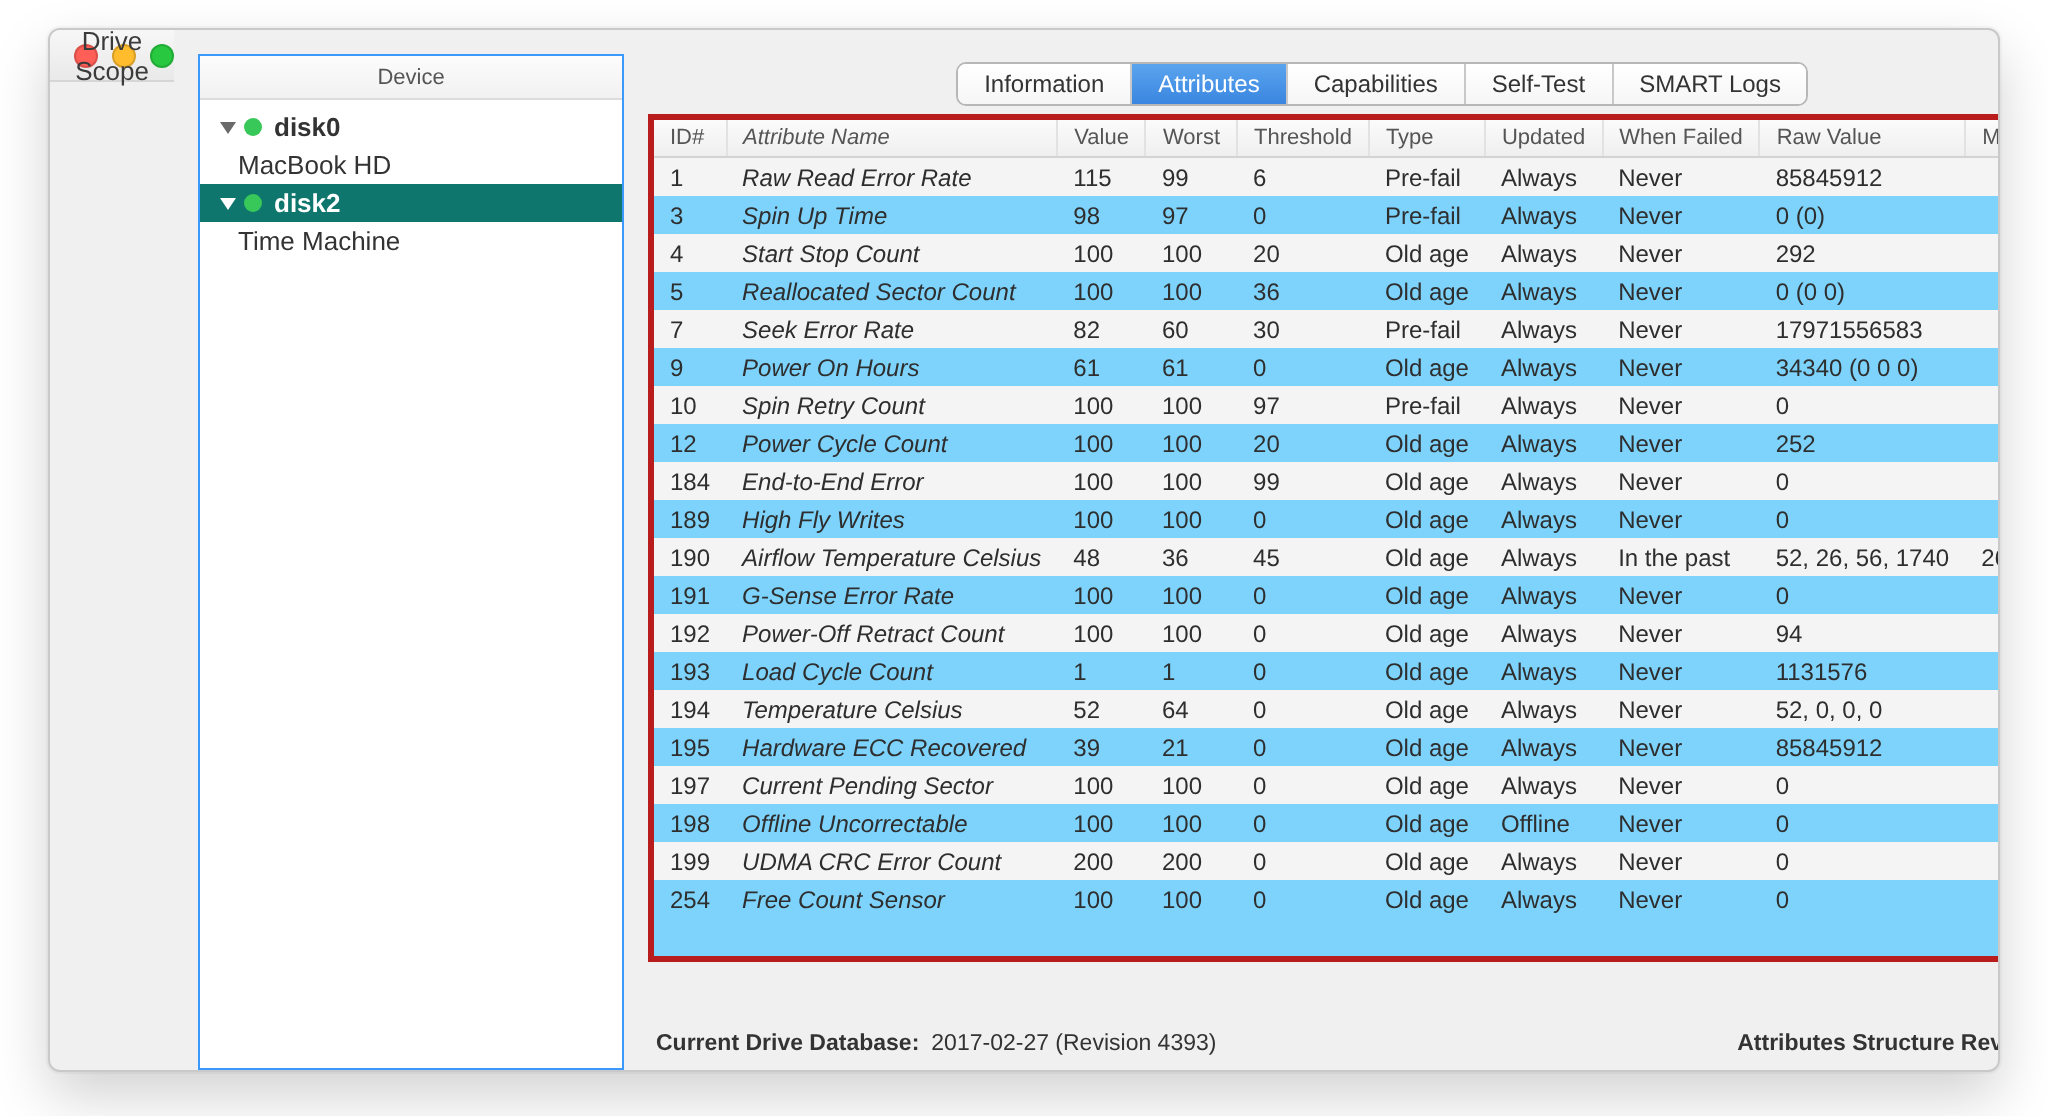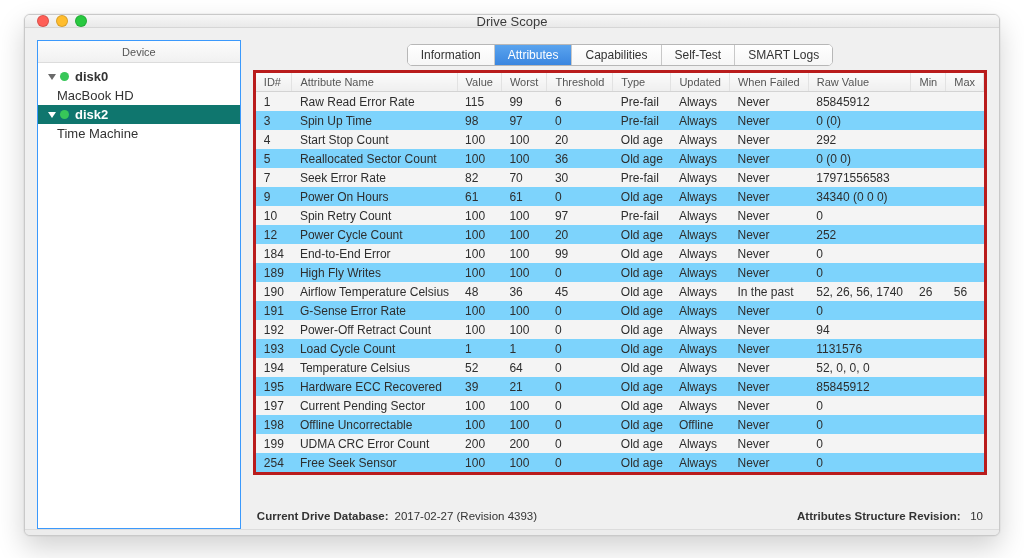--- a/index.html
+++ b/index.html
@@ -15,21 +15,21 @@
   .window {
     position: absolute;
     left: 24px; top: 14px;
     width: 976px; height: 522px;
     background: #f0f0f0;
     border: 1px solid #c9c9c9;
     border-radius: 6px;
     box-shadow: 0 12px 28px rgba(0,0,0,0.18), 0 0 0 1px rgba(0,0,0,0.03);
     overflow: hidden;
     display: flex;
-    flex-direction: column;
+    flex-direction: row;
   }
   .titlebar {
     height: 26px;
     background: linear-gradient(#f7f7f7,#e9e9e9);
     border-bottom: 1px solid #d6d6d6;
     display: flex;
     align-items: center;
     position: relative;
   }
   .traffic {
@@ -132,21 +132,21 @@
     padding: 3px 8px; font-size:11px;
     white-space:nowrap;
   }
   tbody td {
     padding: 2.5px 8px;
     white-space:nowrap;
     color:#2e2e2e;
   }
   tbody tr:nth-child(odd){ background:#f4f4f4; }
   .col-idn   { width:40px; text-align:left;}
-  .col-name  { width:200px;}
+  .col-name  { width:200px;font-style:italic;}
   .col-num   { width:50px; text-align:left;}
   .col-thr   { width:70px;}
   .col-type  { width:60px;}
   .col-upd   { width:60px;}
   .col-when  { width:80px;}
   .col-raw   { width:120px;}
   .col-minmax{ width:40px;}
 
   .statusbar {
     height: 26px;
@@ -287,21 +287,21 @@
                 <td class="col-upd">Always</td>
                 <td class="col-when">Never</td>
                 <td class="col-raw">0 (0 0)</td>
                 <td class="col-minmax"></td>
                 <td class="col-minmax"></td>
               </tr>
               <tr>
                 <td class="col-idn">7</td>
                 <td class="col-name">Seek Error Rate</td>
                 <td class="col-num">82</td>
-                <td class="col-num">70</td>
+                <td class="col-num">60</td>
                 <td class="col-thr">30</td>
                 <td class="col-type">Pre-fail</td>
                 <td class="col-upd">Always</td>
                 <td class="col-when">Never</td>
                 <td class="col-raw">17971556583</td>
                 <td class="col-minmax"></td>
                 <td class="col-minmax"></td>
               </tr>
               <tr>
                 <td class="col-idn">9</td>
@@ -480,21 +480,21 @@
                 <td class="col-thr">0</td>
                 <td class="col-type">Old age</td>
                 <td class="col-upd">Always</td>
                 <td class="col-when">Never</td>
                 <td class="col-raw">0</td>
                 <td class="col-minmax"></td>
                 <td class="col-minmax"></td>
               </tr>
               <tr>
                 <td class="col-idn">254</td>
-                <td class="col-name">Free Seek Sensor</td>
+                <td class="col-name">Free Count Sensor</td>
                 <td class="col-num">100</td>
                 <td class="col-num">100</td>
                 <td class="col-thr">0</td>
                 <td class="col-type">Old age</td>
                 <td class="col-upd">Always</td>
                 <td class="col-when">Never</td>
                 <td class="col-raw">0</td>
                 <td class="col-minmax"></td>
                 <td class="col-minmax"></td>
               </tr>

